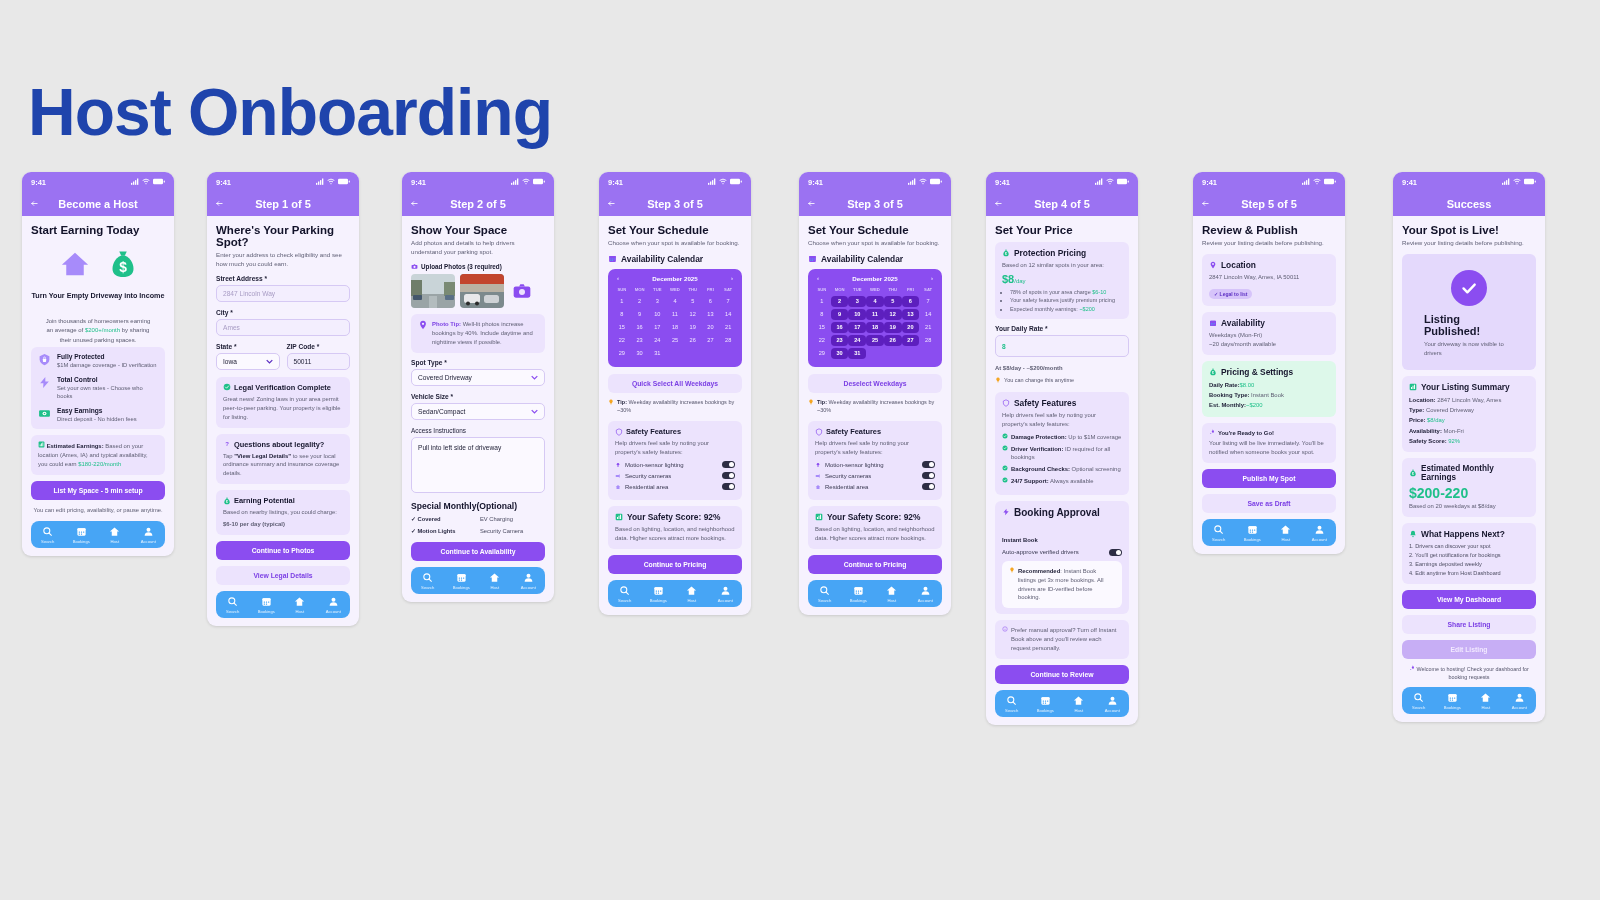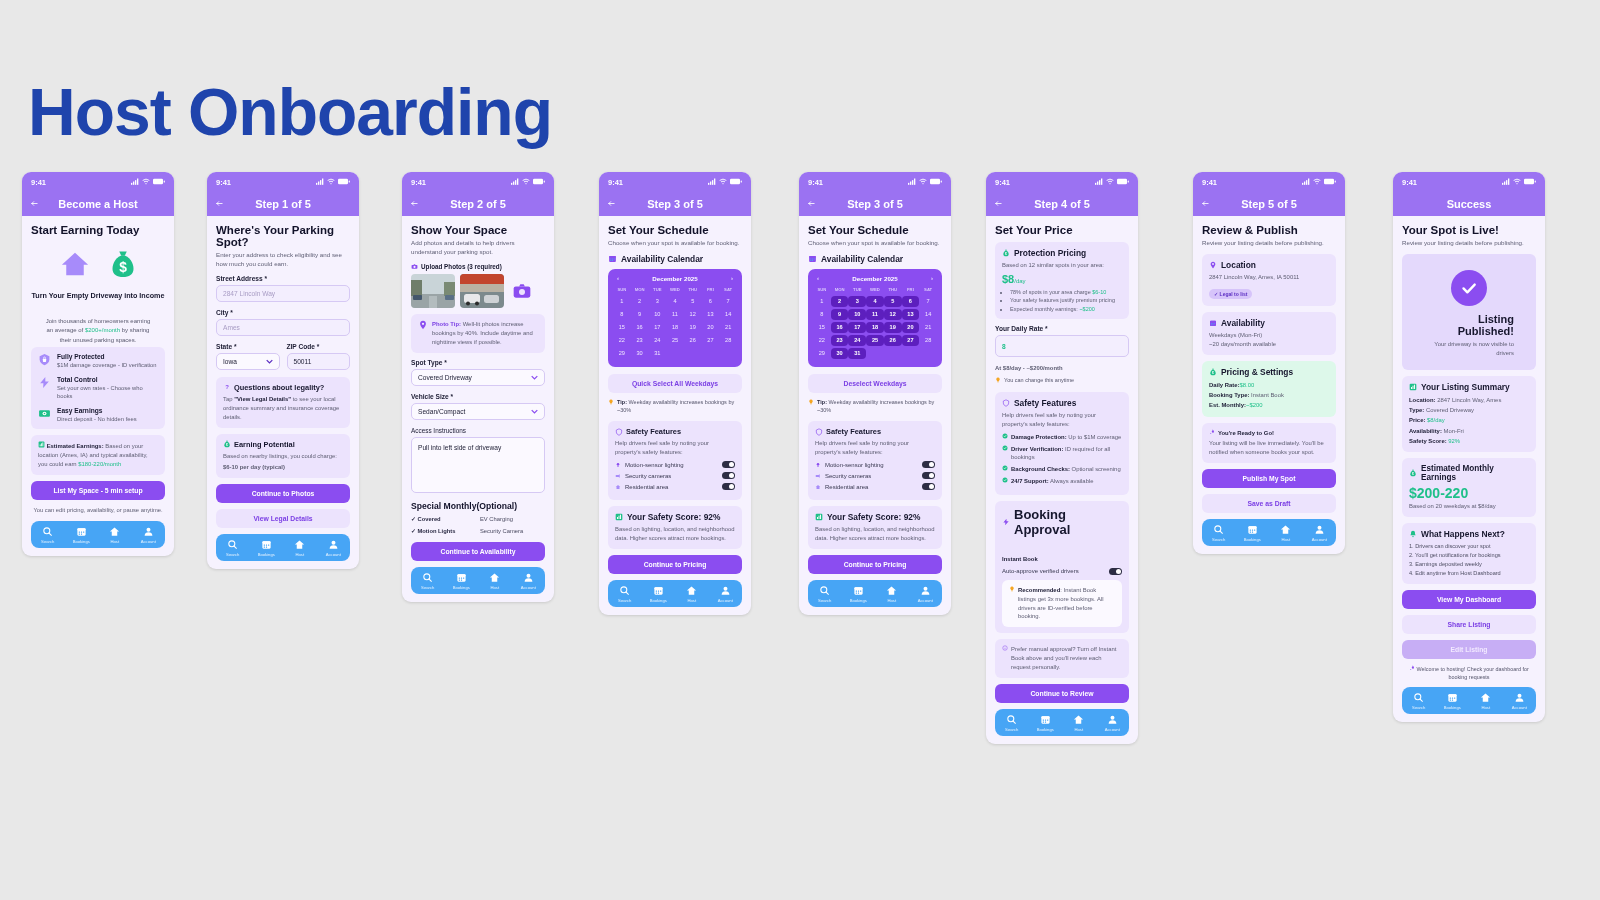--- a/index.html
+++ b/index.html
@@ -339,20 +339,32 @@
               <span>Iowa</span>
               <span><svg width="7" height="5" viewBox="0 0 10 6" fill="none" stroke="#5b2ec2" stroke-width="1.8">
                   <path d="M1 1l4 4 4-4"></path>
                 </svg></span>
             </div>
           </div>
           <div>
             <span class="label">ZIP Code *</span>
             <div class="input">50011</div>
           </div>
+        </div>
+        <div class="card">
+          <div class="cardttl">
+            <span class="ic" style="display:inline-flex;align-items:center;justify-content:center;width:8px;height:8px;flex:none;">
+              <svg viewBox="0 0 24 24" width="8" height="8">
+                <circle cx="12" cy="12" r="10" fill="#1fc08a"></circle>
+                <path d="M7.5 12.3 L10.8 15.6 L16.8 8.8" stroke="#fff" stroke-width="2.4" fill="none" stroke-linecap="round" stroke-linejoin="round"></path>
+              </svg>
+            </span>
+            <span>Legal Verification Complete</span>
+          </div>
+          <div class="cardtxt">Great news! Zoning laws in your area permit peer-to-peer parking. Your property is eligible for listing.</div>
         </div>
         <div class="card">
           <div class="cardttl">
             <span class="ic" style="display:inline-flex;align-items:center;justify-content:center;width:8px;height:8px;flex:none;">
               <svg viewBox="0 0 24 24" width="8" height="8">
                 <text x="12" y="19" font-size="18" fill="#8b4df0" text-anchor="middle" font-family="Liberation Sans" font-weight="bold">?</text>
               </svg>
             </span>
             <span>Questions about legality?</span>
           </div>
@@ -1085,21 +1097,21 @@
             <span class="ic" style="display:inline-flex;align-items:center;justify-content:center;width:6px;height:6px;flex:none;">
               <svg viewBox="0 0 24 24" width="6" height="6">
                 <circle cx="12" cy="12" r="10" fill="#1fc08a"></circle>
                 <path d="M7.5 12.3 L10.8 15.6 L16.8 8.8" stroke="#fff" stroke-width="2.4" fill="none" stroke-linecap="round" stroke-linejoin="round"></path>
               </svg>
             </span>
             <span><b>24/7 Support:</b> Always available</span>
           </div>
         </div>
         <div class="card">
-          <div class="cardbig" style="font-size:13px;margin-bottom:18px">
+          <div class="cardbig" style="font-size:10px;margin-bottom:18px">
             <span class="ic" style="display:inline-flex;align-items:center;justify-content:center;width:8px;height:8px;flex:none;">
               <svg viewBox="0 0 24 24" width="8" height="8" fill="#8b4df0">
                 <path d="M13.5 2 L4 13.5h6L9.5 22 20 10h-6.5z"></path>
               </svg>
             </span>
             <span>Booking Approval</span>
           </div>
           <div class="cardtxt" style="font-weight:bold;color:#23233b;margin-bottom:4px">Instant Book</div>
           <div class="togrow">
             <span class="tl">Auto-approve verified drivers</span>
@@ -1325,21 +1337,21 @@
               <rect x="16" y="3.4" width="1.8" height="3.2" rx="0.8" fill="#fff"></rect>
             </svg></span>
         </span>
       </div>
       <div class="navbar">
         <span class="ttl">Success</span>
       </div>
       <div class="body">
         <div class="h1">Your Spot is Live!</div>
         <div class="sub">Review your listing details before publishing.</div>
-        <div class="card lilac" style="text-align:right;padding:10px 22px 12px">
+        <div class="card lilac" style="text-align:left;padding:10px 22px 12px">
           <div class="succ-circle">
             <span class="ic" style="display:inline-flex;align-items:center;justify-content:center;width:22px;height:22px;flex:none;">
               <svg viewBox="0 0 24 24" width="22" height="22">
                 <path d="M6 12.5 L10.2 16.7 L18.2 8.3" stroke="#fff" stroke-width="2.6" fill="none" stroke-linecap="round" stroke-linejoin="round"></path>
               </svg>
             </span>
           </div>
           <div style="font-size:11px;font-weight:bold;color:#17172e;margin-bottom:3px">Listing Published!</div>
           <div class="cardtxt">Your driveway is now visible to drivers</div>
         </div>

